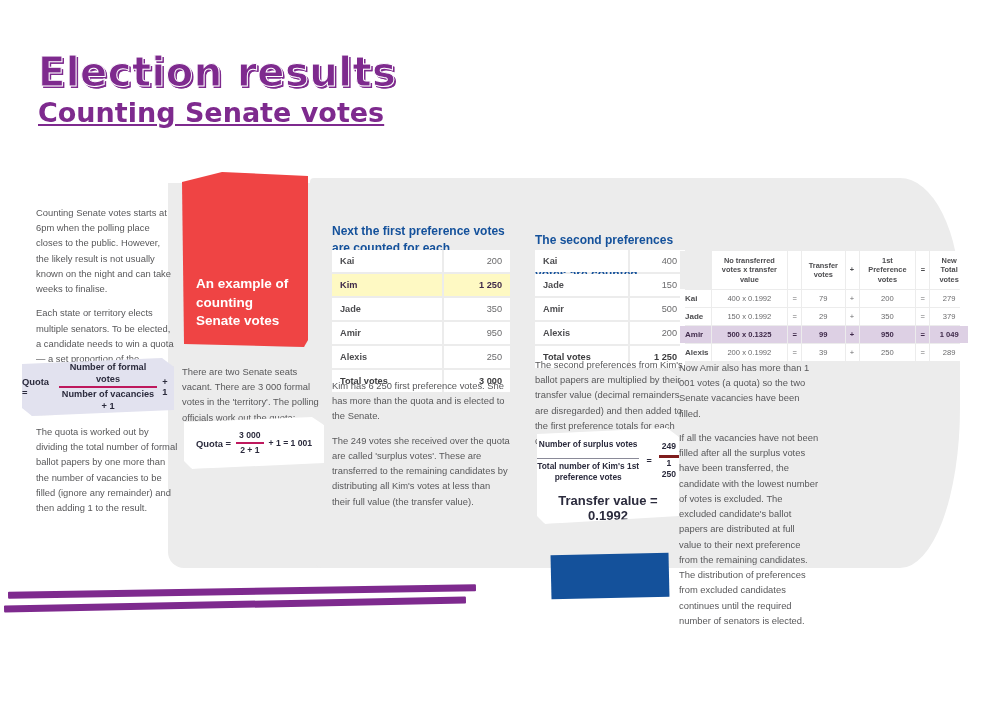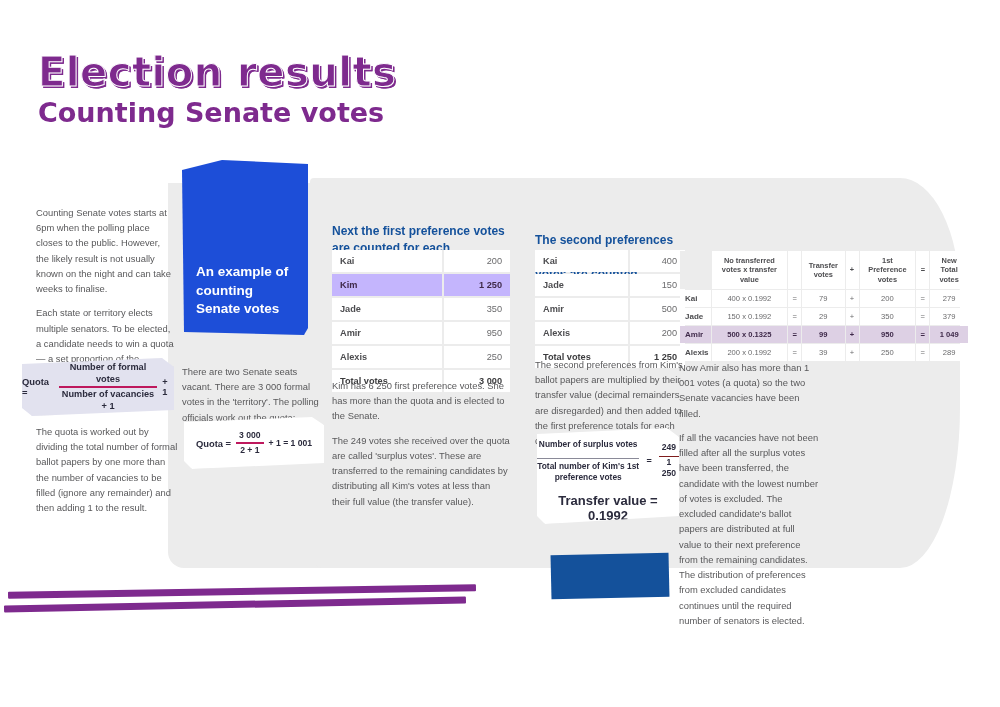--- a/index.html
+++ b/index.html
@@ -17,40 +17,41 @@
     -webkit-text-stroke:1px #ffffff;
     text-shadow:
       1.6px 1.6px 0 #7e2a8e,
       2px 2px 0 #7e2a8e,
       0 0 0 #7e2a8e;
     font-family:"DejaVu Sans","Liberation Sans",sans-serif;
   }
   .title-sub{
     font-size:27px;font-weight:bold;color:#7e2a8e;line-height:1.1;margin-top:6px;
     font-family:"DejaVu Sans","Liberation Sans",sans-serif;
+    text-decoration:underline;
   }
 
   
   #grey-panel{
     position:absolute;left:310px;top:178px;width:650px;height:390px;
     background:#ececec;
     border-top-left-radius:4px;
     border-bottom-left-radius:14px;
     border-top-right-radius:60px 120px;
     border-bottom-right-radius:60px 160px;
   }
   #grey-panel-left{
     position:absolute;left:168px;top:183px;width:160px;height:385px;
     background:#ececec;border-bottom-left-radius:16px;
   }
 
   
   #navy-box{
-    position:absolute;left:182px;top:160px;width:126px;height:175px;
-    background:#1d4ed8;
+    position:absolute;left:182px;top:172px;width:126px;height:175px;
+    background:#ef4444;
     clip-path:polygon(0 10px, 40px 0, 126px 4px, 126px 168px, 122px 175px, 2px 172px);
     box-shadow:3px 3px 6px rgba(0,0,0,0.12);
   }
   #navy-box .navy-text{
     position:absolute;left:14px;bottom:16px;right:10px;
     color:#ffffff;font-weight:bold;font-size:13.5px;line-height:1.38;
   }
 
   
   .para{font-size:9.4px;line-height:1.62;color:#58585a;margin:0 0 9px 0;}
@@ -94,29 +95,29 @@
     background:#ffffff;
     clip-path:polygon(0 6px, 130px 0, 142px 9px, 142px 88px, 8px 96px, 0 88px);
     box-shadow:2px 2px 5px rgba(0,0,0,0.07);
   }
   .tv-row{display:flex;align-items:center;justify-content:center;padding-top:11px;}
   .tv-left{text-align:center;font-size:8.4px;font-weight:bold;color:#2b2b3d;line-height:1.3;}
   .tv-left .num{border-bottom:1px solid #8a8a98;padding-bottom:8px;}
   .tv-left .den{padding-top:2px;}
   .tv-eq{margin:0 7px;font-size:9px;font-weight:bold;color:#2b2b3d;}
   .tv-right{text-align:center;font-size:8.6px;font-weight:bold;color:#2b2b3d;line-height:1.35;}
-  .tv-right .num{border-bottom:1px solid #7f1d1d;padding:0 3px 2px 3px;}
+  .tv-right .num{border-bottom:3px solid #7f1d1d;padding:0 3px 2px 3px;}
   .tv-result{text-align:center;font-size:13px;font-weight:bold;color:#2b2b3d;margin-top:10px;}
 
   
   .vtable{border-collapse:separate;border-spacing:0 2px;width:100%;}
   .vtable td{background:#ffffff;font-size:9.2px;padding:6px 8px;color:#6a6a6c;}
   .vtable td.name{font-weight:bold;color:#4d4d50;width:62%;}
   .vtable td.val{text-align:right;border-left:2px solid #ececec;}
-  .vtable tr.hl td{background:#c4b5fd;color:#3f2a4a;font-weight:bold;}
+  .vtable tr.hl td{background:#fef9c3;color:#3f2a4a;font-weight:bold;}
   .vtable tr.total td{font-weight:bold;color:#3c3c3e;}
   #table1{position:absolute;left:332px;top:248px;width:178px;}
   #table2{position:absolute;left:535px;top:248px;width:150px;}
 
   
   #bigtable{position:absolute;left:679px;top:250px;width:290px;}
   #bigtable table{border-collapse:separate;border-spacing:1.5px 1.5px;width:100%;}
   #bigtable td,#bigtable th{background:#ffffff;font-size:7.6px;color:#6a6a6c;
     padding:4px 2px;text-align:center;font-weight:normal;}
   #bigtable th{font-weight:bold;color:#4d4d50;font-size:7.4px;line-height:1.25;padding:5px 3px;}

